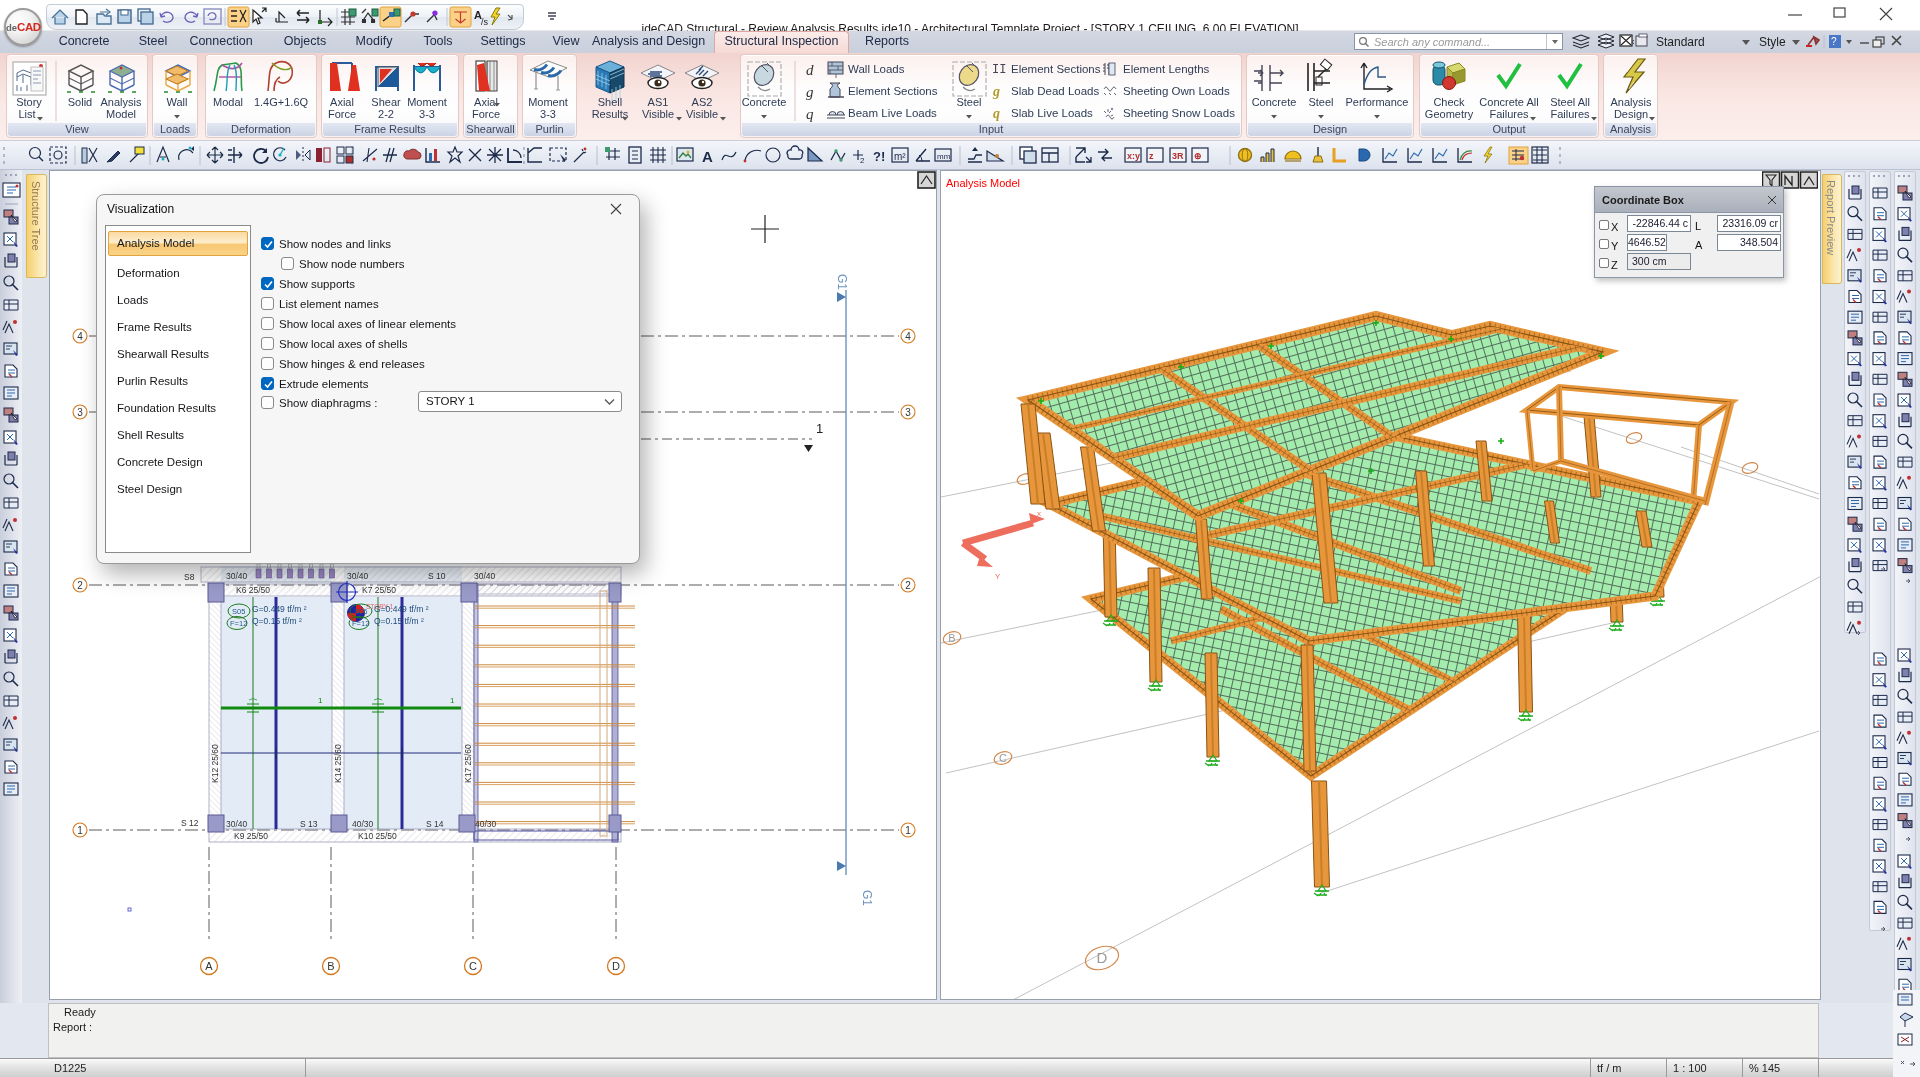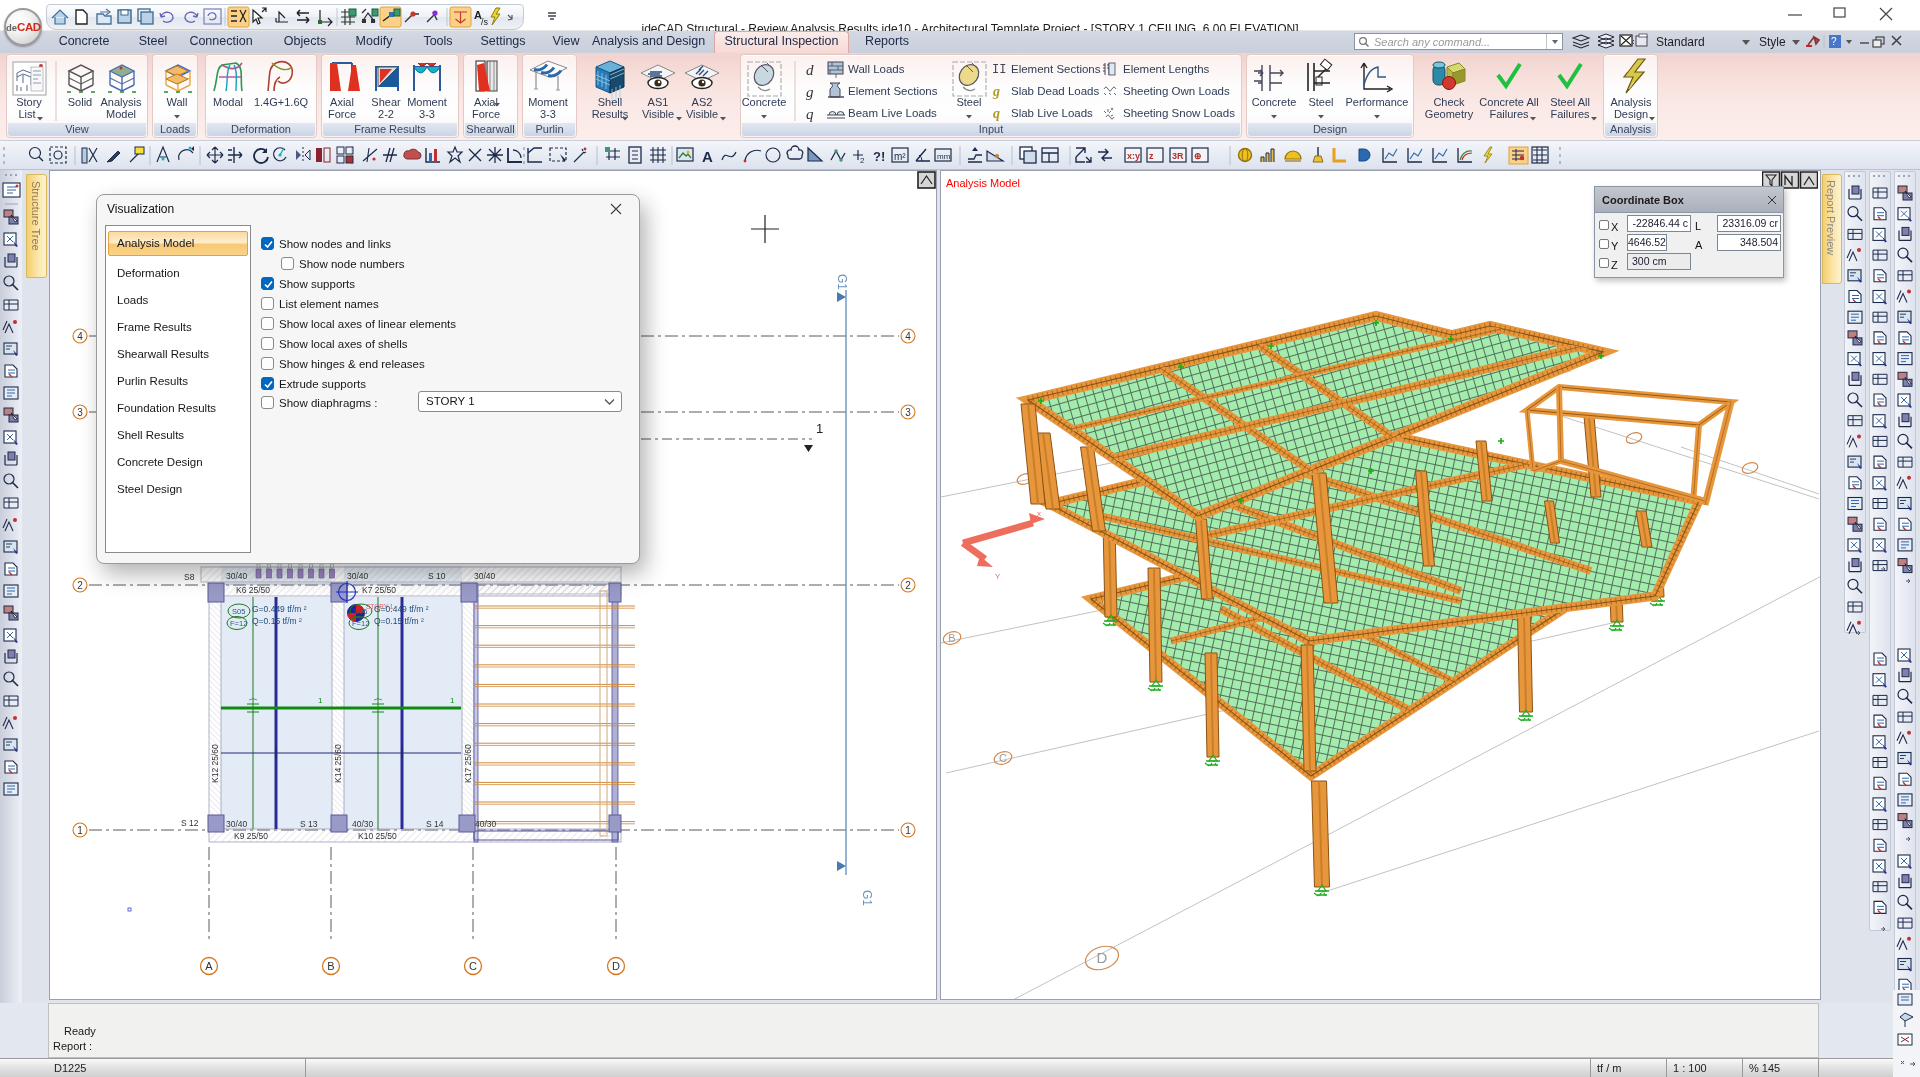--- a/index.html
+++ b/index.html
@@ -102,20 +102,23 @@
       <div class="rlabel">Shearwall</div>
     </div>
   <div class="rgroup" style="left:522px;width:55px;">
       <div class="rlabel">Purlin</div>
     </div>
   <div class="rgroup" style="left:740px;width:502px;">
       <div class="rlabel">Input</div>
     </div>
   <div class="rgroup" style="left:1246px;width:168px;">
       <div class="rlabel">Design</div>
+    </div>
+  <div class="rgroup" style="left:1419px;width:180px;">
+      <div class="rlabel">Output</div>
     </div>
   <div class="rgroup" style="left:1603px;width:55px;">
       <div class="rlabel">Analysis</div>
     </div>
 </div>
 
 <div class="abs" style="left:1354px;top:33px;width:209px;height:17px;background:#fff;border:1px solid #8a94a4;">
   <svg class="abs" style="left:3px;top:2px;" width="12" height="12" viewBox="0 0 12 12">
       <circle cx="5" cy="5" r="3.4" fill="none" stroke="#777" stroke-width="1.2"></circle>
       <line x1="7.5" y1="7.5" x2="10.5" y2="10.5" stroke="#777" stroke-width="1.4"></line>
@@ -172,21 +175,21 @@
   <path d="M42 14 L47 6 L52 14" fill="none" stroke="#222" stroke-width="1.2"></path>
 </svg>
 <div id="rptab">
     <span>Report Preview</span>
   </div>
 <div class="icol" style="left:1844px;height:462px;"></div>
 <div class="icol" style="left:1869px;height:760px;"></div>
 <div class="icol" style="left:1894px;height:869px;"></div>
 
 <div id="cmdarea">
-    <div style="margin-top:21px;padding-left:11px;">Ready</div>
+    <div style="margin-top:2px;padding-left:11px;">Ready</div>
     <div style="margin-top:3px;">Report :</div>
   </div>
 <div id="statusstrip">
   <div class="scell" style="left:48px;width:258px;">D1225</div>
   <div class="scell" style="left:306px;width:1285px;"></div>
   <div class="scell" style="left:1591px;width:76px;">tf / m</div>
   <div class="scell" style="left:1667px;width:76px;">1 : 100</div>
   <div class="scell" style="left:1743px;width:76px;">% 145</div>
 </div>
 <div class="abs" style="left:1893px;top:990px;width:27px;height:87px;background:#f2f4f8;z-index:7;">
@@ -239,21 +242,21 @@
     <div class="clabel" style="left:182px;top:123px;">Show local axes of linear elements</div>
   <div class="cb cbu" style="left:164px;top:142px;"></div>
     <div class="clabel" style="left:182px;top:143px;">Show local axes of shells</div>
   <div class="cb cbu" style="left:164px;top:162px;"></div>
     <div class="clabel" style="left:182px;top:163px;">Show hinges &amp; end releases</div>
   <div class="cb cbc" style="left:164px;top:182px;">
       <svg width="13" height="13" viewBox="0 0 13 13">
         <path d="M3 6.5 L5.5 9 L10 3.5" fill="none" stroke="#fff" stroke-width="1.6"></path>
       </svg>
     </div>
-    <div class="clabel" style="left:182px;top:183px;">Extrude supports</div>
+    <div class="clabel" style="left:182px;top:183px;">Extrude elements</div>
   <div class="cb cbu" style="left:164px;top:201px;"></div>
     <div class="clabel" style="left:182px;top:202px;">Show diaphragms :</div>
   <div class="abs" style="left:321px;top:196px;width:204px;height:21px;background:#fff;border:1px solid #8a8a8a;border-radius:3px;">
     <span style="position:absolute;left:7px;top:3px;font-size:11.5px;color:#16161a;">STORY 1</span>
     <svg class="abs" style="right:6px;top:6px;" width="11" height="8" viewBox="0 0 11 8">
         <path d="M1 1.5 L5.5 6 L10 1.5" fill="none" stroke="#555" stroke-width="1.3"></path>
       </svg>
   </div>
 </div>
 

